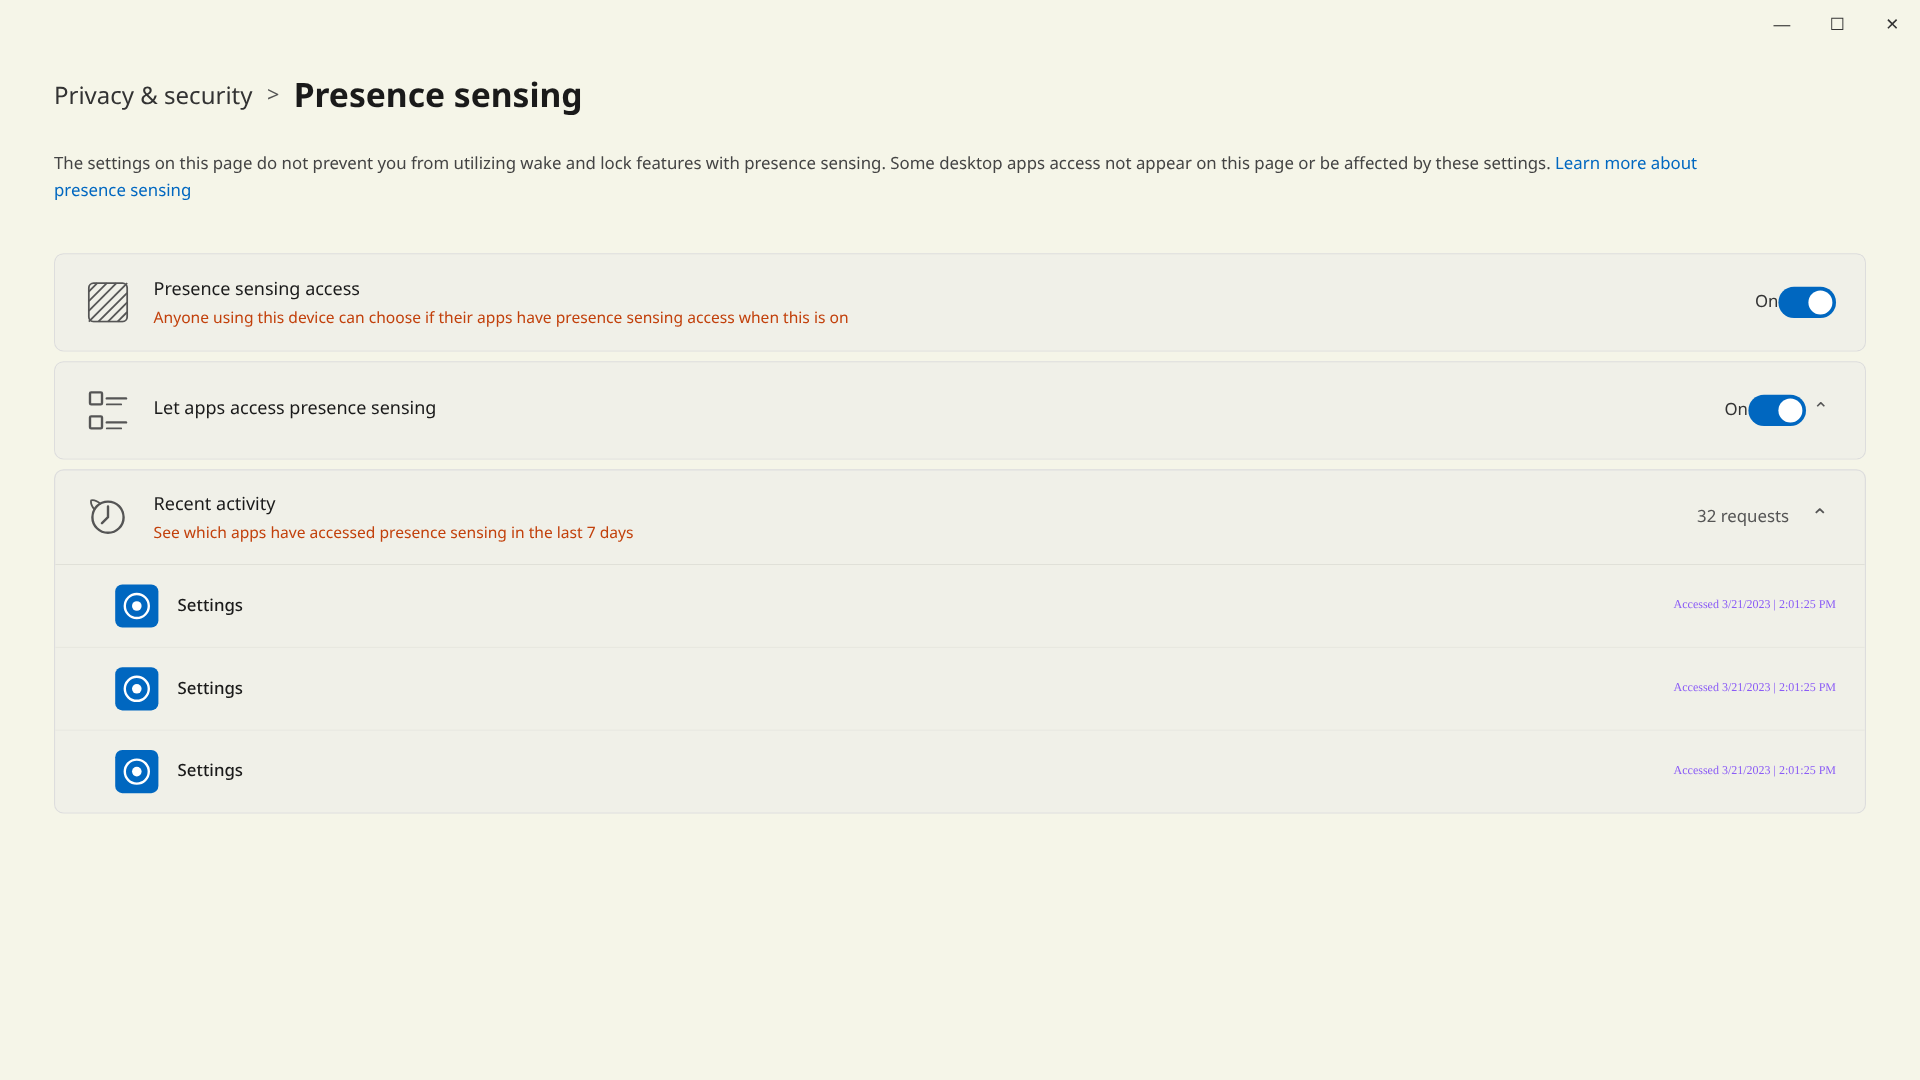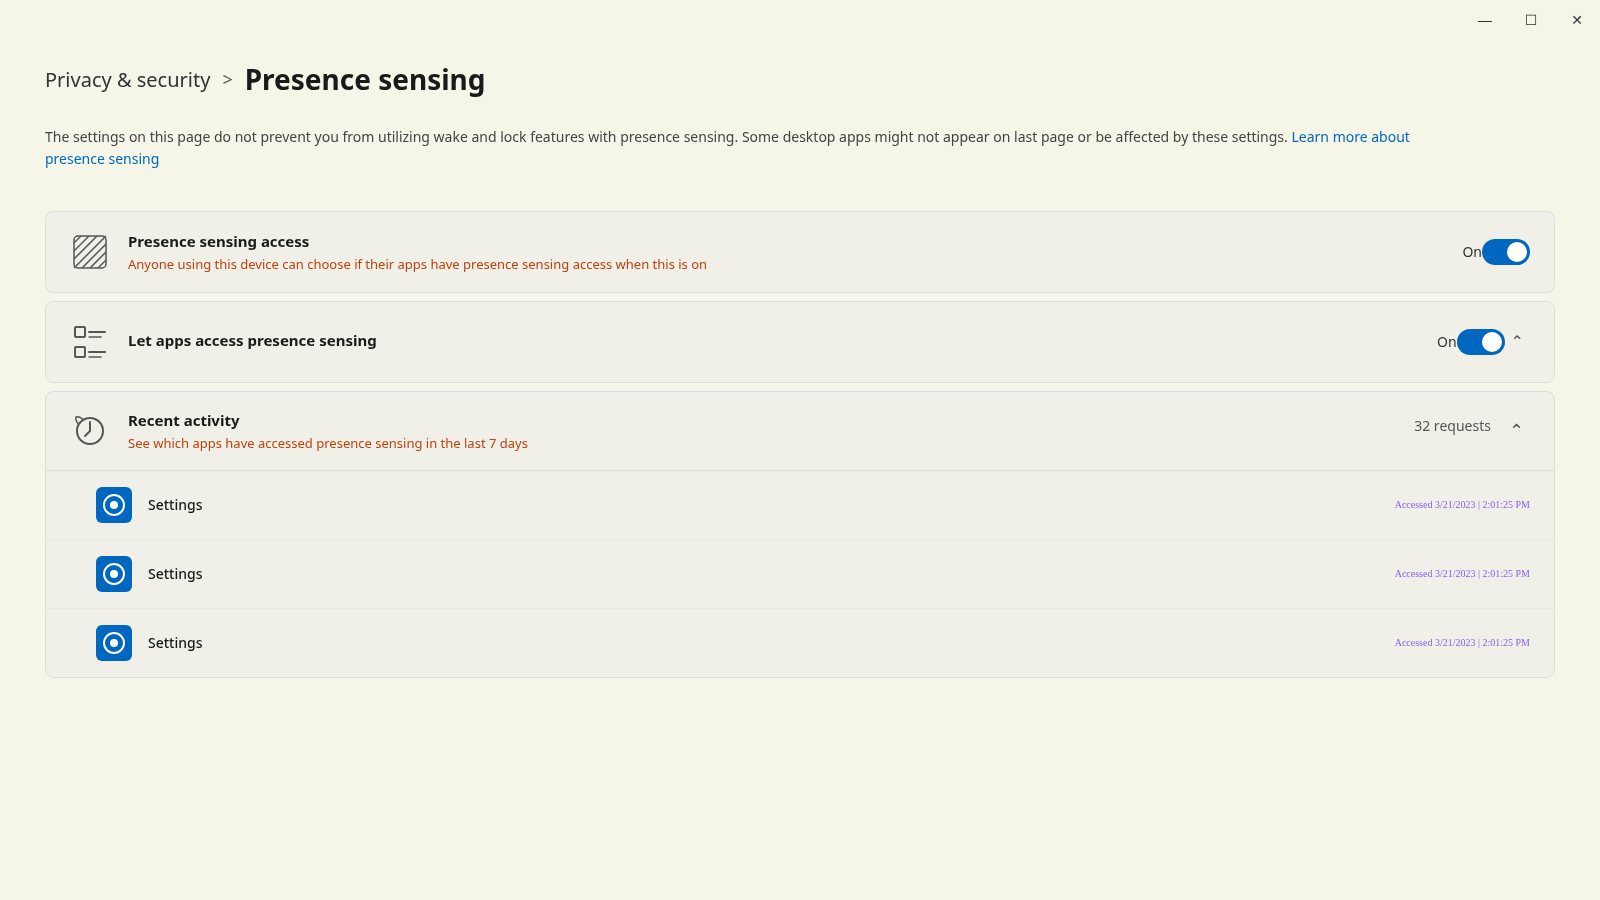--- a/index.html
+++ b/index.html
@@ -114,21 +114,21 @@
       margin-right: 18px;
       flex-shrink: 0;
     }
 
     .setting-text {
       flex: 1;
     }
 
     .setting-title {
       font-size: 15px;
-      font-weight: 700;
+      font-weight: 400;
       color: #1a1a1a;
       margin-bottom: 4px;
     }
 
     .setting-desc {
       font-size: 13px;
       color: #c2410c;
     }
 
     .setting-control {
@@ -178,20 +178,21 @@
       cursor: pointer;
       font-size: 16px;
       color: #555;
       padding: 4px 6px;
       display: flex;
       align-items: center;
     }
 
     .recent-control {
       display: flex;
+      align-items: center;
       gap: 12px;
       flex-shrink: 0;
     }
 
     .request-count {
       font-size: 14px;
       color: #555;
     }
 
     .activity-section {
@@ -278,21 +279,21 @@
 
   <div class="content">
 
     <div class="breadcrumb">
       <span class="breadcrumb-parent">Privacy &amp; security</span>
       <span class="breadcrumb-sep">&gt;</span>
       <span class="breadcrumb-current">Presence sensing</span>
     </div>
 
     <p class="page-description">
-      <span>The settings on this page do not prevent you from utilizing wake and lock features with presence sensing. Some desktop apps might not appear on last page or be affected by these settings.</span>
+      <span>The settings on this page do not prevent you from utilizing wake and lock features with presence sensing. Some desktop apps access not appear on this page or be affected by these settings.</span>
       <a href="#">Learn more about presence sensing</a>
     </p>
 
     <div class="settings-section">
       <div class="setting-row">
         <div class="setting-icon">
 
           <svg width="34" height="34" viewBox="0 0 34 34" fill="none" xmlns="http://www.w3.org/2000/svg">
             <rect x="1" y="1" width="32" height="32" rx="4" fill="none" stroke="#555" stroke-width="1.5"></rect>
             <line x1="1" y1="8" x2="8" y2="1" stroke="#555" stroke-width="1.5"></line>

